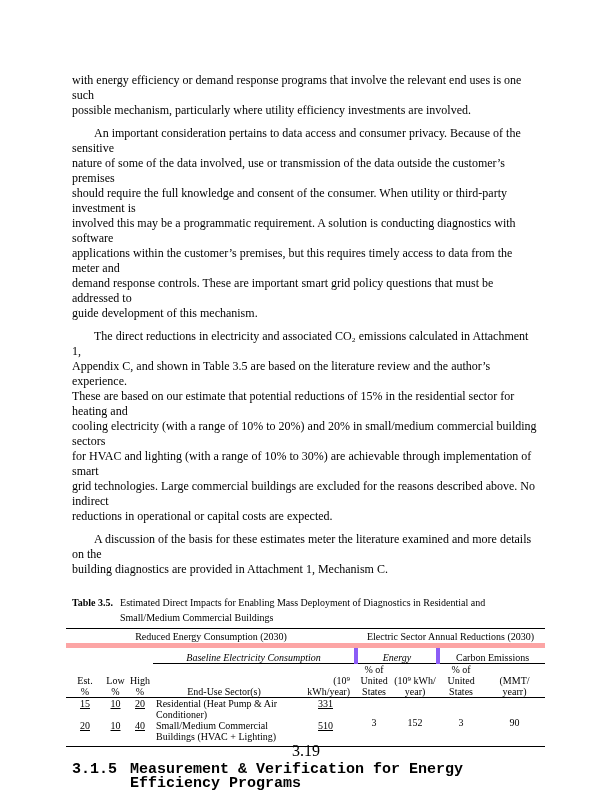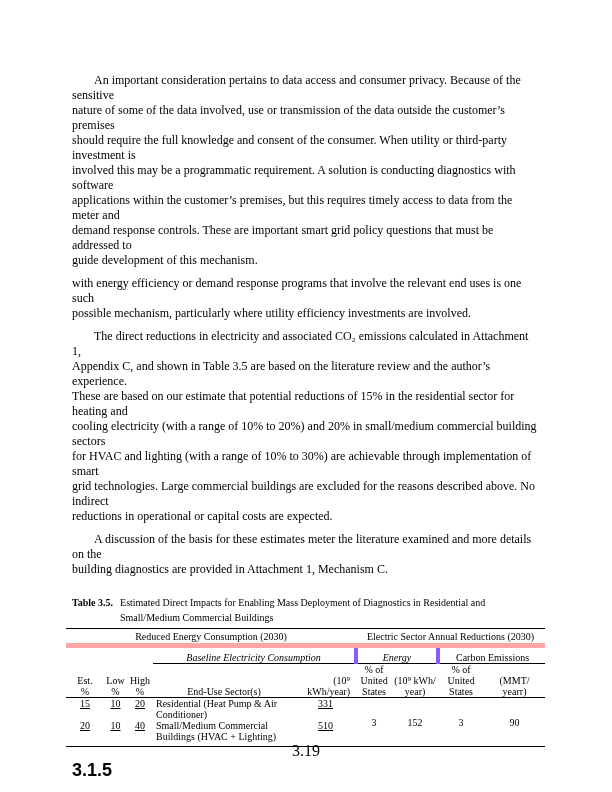--- a/index.html
+++ b/index.html
@@ -34,41 +34,41 @@
   .col-row th{border-bottom:1px solid #000;text-align:center;vertical-align:bottom;
               white-space:pre-line;height:33px;padding-bottom:2px;}
   .col-row th.alignR{text-align:right;padding-right:6px;}
   .body-row td{vertical-align:top;padding-top:3px;}
   .body-row td.num{text-align:center;text-decoration:underline;}
   .body-row td.sector{text-align:left;padding-left:3px;padding-right:6px;}
   .body-row td.mid{vertical-align:middle;text-align:center;padding:0;}
   .body-row.lastrow td{padding-bottom:4px;}
 
   
-  .heading{display:flex;font-family:Liberation Sans, sans-serif;
-           font-weight:bold;font-size:18px;line-height:14px;margin:0 0 12px 0;}
+  .heading{display:flex;font-family:Liberation Mono, monospace;
+           font-weight:bold;font-size:15px;line-height:14px;margin:0 0 12px 0;}
   .heading .h-num{width:58px;flex:none;}
 
   .page-number{position:absolute;top:742px;left:0;right:0;text-align:center;font-size:16px;}
 </style>
 </head>
 <body>
 
 <div class="page">
 
+  <p class="para">with energy efficiency or demand response programs that involve the relevant end uses is one such
+possible mechanism, particularly where utility efficiency investments are involved.</p>
+
   <p class="para indent">An important consideration pertains to data access and consumer privacy.  Because of the sensitive
 nature of some of the data involved, use or transmission of the data outside the customer’s premises
 should require the full knowledge and consent of the consumer.  When utility or third-party investment is
 involved this may be a programmatic requirement.  A solution is conducting diagnostics with software
 applications within the customer’s premises, but this requires timely access to data from the meter and
 demand response controls.  These are important smart grid policy questions that must be addressed to
 guide development of this mechanism.</p>
-
-  <p class="para">with energy efficiency or demand response programs that involve the relevant end uses is one such
-possible mechanism, particularly where utility efficiency investments are involved.</p>
 
   <p class="para indent">The direct reductions in electricity and associated CO₂ emissions calculated in Attachment 1,
 Appendix C, and shown in Table 3.5 are based on the literature review and the author’s experience.
 These are based on our estimate that potential reductions of 15% in the residential sector for heating and
 cooling electricity (with a range of 10% to 20%) and 20% in small/medium commercial building sectors
 for HVAC and lighting (with a range of 10% to 30%) are achievable through implementation of smart
 grid technologies.  Large commercial buildings are excluded for the reasons described above.  No indirect
 reductions in operational or capital costs are expected.</p>
 
   <p class="para indent last">A discussion of the basis for these estimates meter the literature examined and more details on the
@@ -139,17 +139,18 @@
       <td class="num">10</td>
       <td class="num">40</td>
       <td class="sector">Small/Medium Commercial Buildings (HVAC + Lighting)</td>
       <td class="num">510</td>
     </tr>
   </tbody>
     </table>
 
   <div class="heading">
     <span class="h-num">3.1.5</span>
+    <span class="h-title">Measurement &amp; Verification for Energy Efficiency Programs</span>
   </div>
 
 </div>
 
 <div class="page-number">3.19</div>
 
 </body></html>

